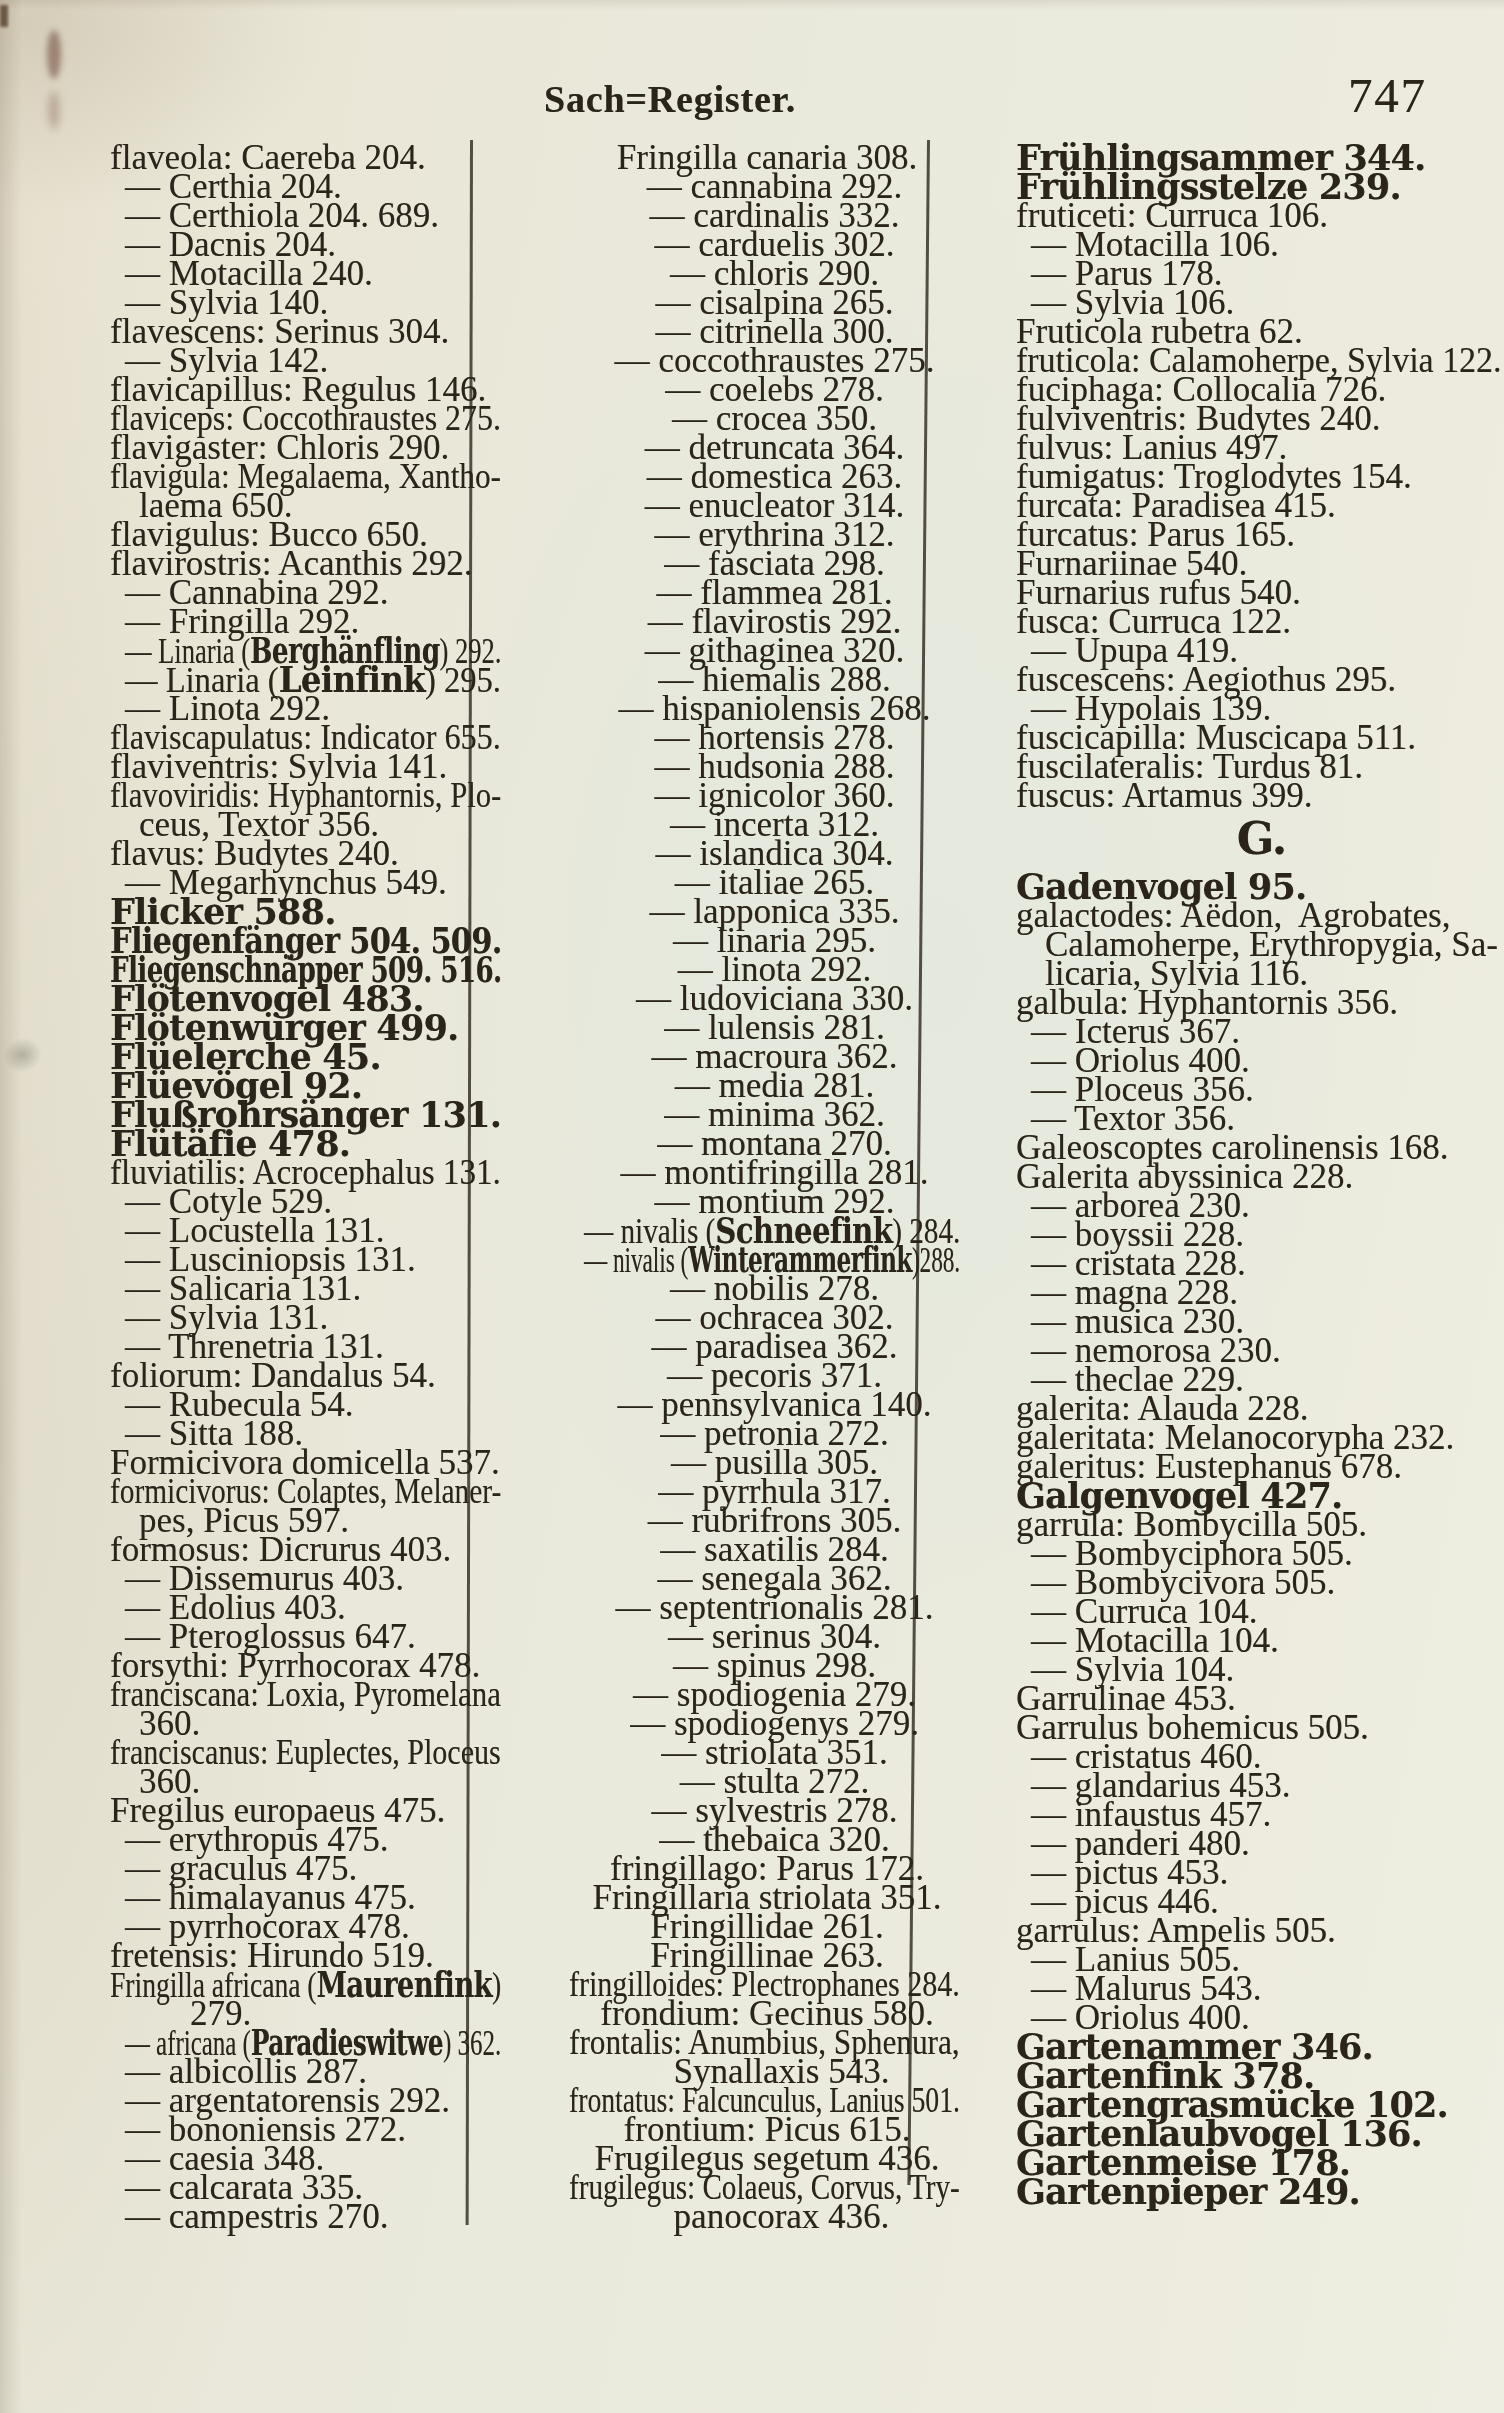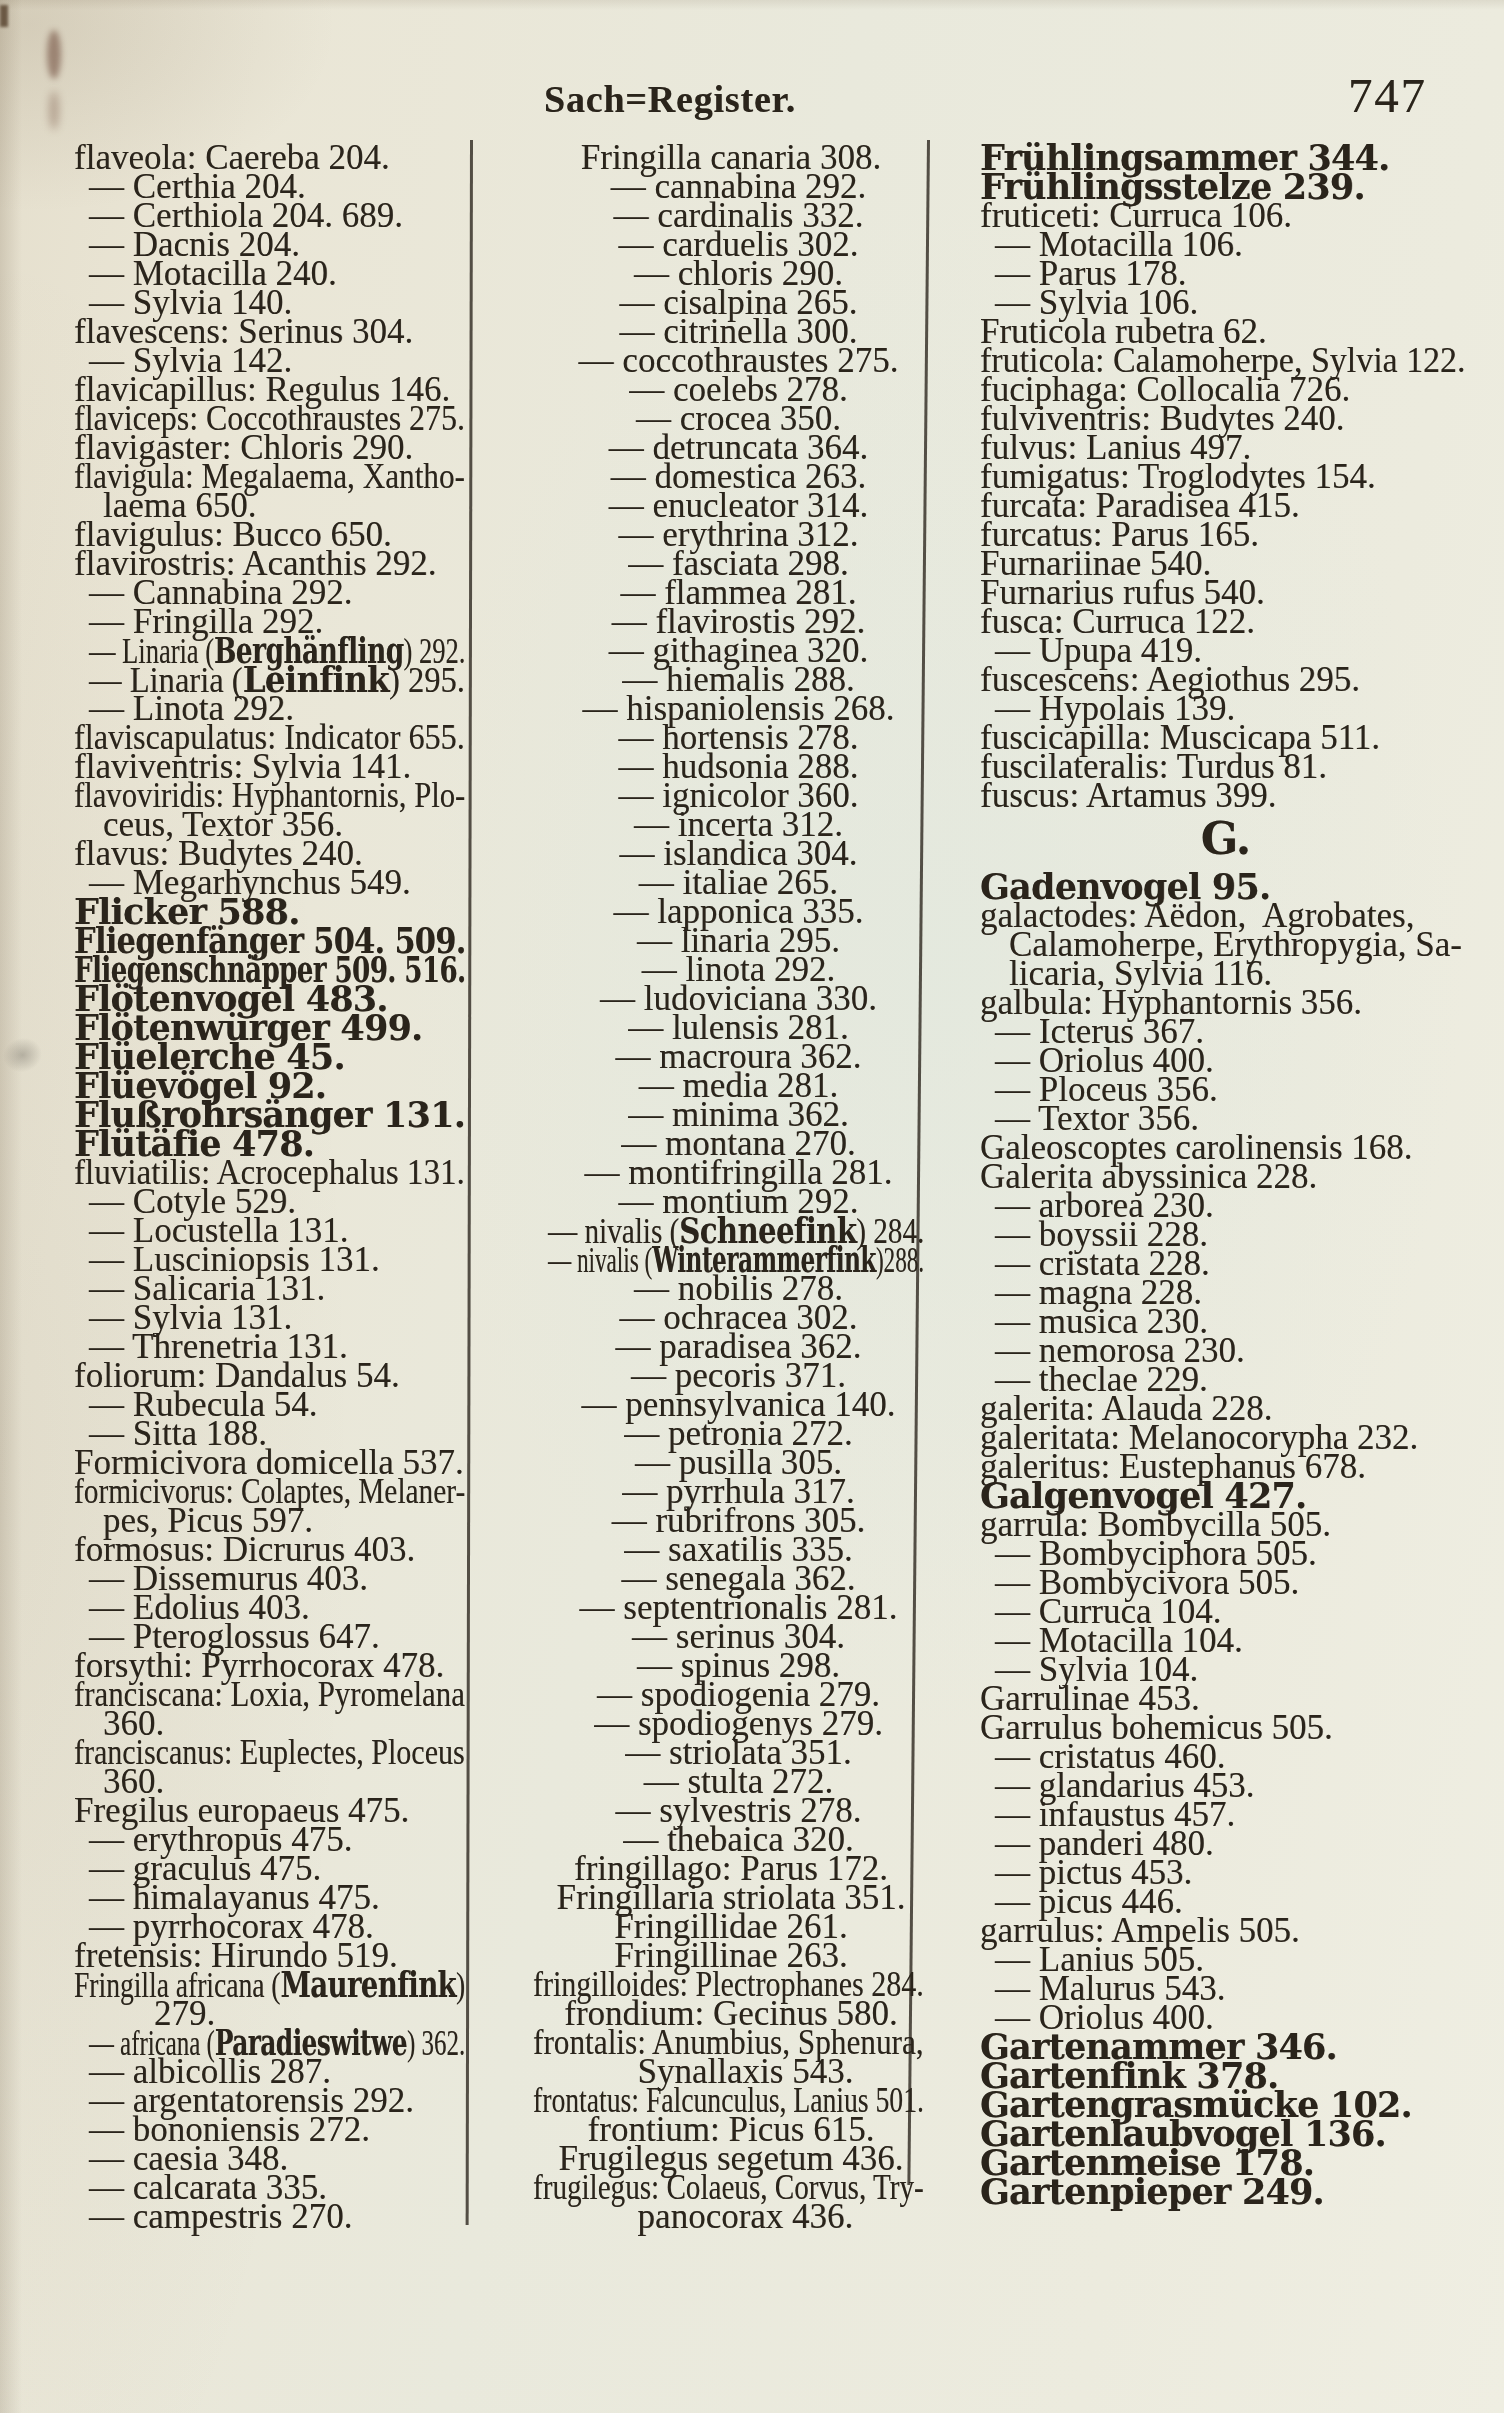--- a/index.html
+++ b/index.html
@@ -28,21 +28,21 @@
     text-shadow:0.3px 0.3px 0.4px rgba(42,36,27,.45);
   }
   #hdr-num{
     position:absolute;left:1348px;top:71px;
     font-size:49px;line-height:49px;letter-spacing:1.7px;
     text-shadow:0.3px 0.3px 0.4px rgba(42,36,27,.45);
   }
   .rule{position:absolute;width:2.5px;background:#38322a;opacity:.85;transform-origin:top center;}
   #rule1{left:470px;top:140px;height:2085px;transform:rotate(0.12deg);}
   #rule2{left:927px;top:140px;height:2045px;transform:rotate(0.55deg);}
-  .col{position:absolute;top:143px;}
+  .col{position:absolute;top:143px;margin-left:36px;}
   #col1{left:74px;width:396px;}
   #col2{left:533px;width:396px;text-align:center;}
   #col3{left:980px;width:491px;}
   .ln{
     height:29px;line-height:29px;
     font-size:35px;white-space:nowrap;
     text-shadow:0.3px 0.3px 0.4px rgba(42,36,27,.4);
   }
   .ln .txt{display:inline-block;transform-origin:0 50%;white-space:pre;}
   .dash{padding-left:15px;}
@@ -187,21 +187,21 @@
       <div class="ln dash"><span class="txt" style="transform: scaleX(0.662);"><span>— nivalis (</span><span class="frak">Winterammerfink</span><span>)288.</span></span></div>
       <div class="ln dash"><span class="txt">— nobilis 278.</span></div>
       <div class="ln dash"><span class="txt">— ochracea 302.</span></div>
       <div class="ln dash"><span class="txt">— paradisea 362.</span></div>
       <div class="ln dash"><span class="txt">— pecoris 371.</span></div>
       <div class="ln dash"><span class="txt">— pennsylvanica 140.</span></div>
       <div class="ln dash"><span class="txt">— petronia 272.</span></div>
       <div class="ln dash"><span class="txt">— pusilla 305.</span></div>
       <div class="ln dash"><span class="txt">— pyrrhula 317.</span></div>
       <div class="ln dash"><span class="txt">— rubrifrons 305.</span></div>
-      <div class="ln dash"><span class="txt">— saxatilis 335.</span></div>
+      <div class="ln dash"><span class="txt">— saxatilis 284.</span></div>
       <div class="ln dash"><span class="txt">— senegala 362.</span></div>
       <div class="ln dash"><span class="txt">— septentrionalis 281.</span></div>
       <div class="ln dash"><span class="txt">— serinus 304.</span></div>
       <div class="ln dash"><span class="txt">— spinus 298.</span></div>
       <div class="ln dash"><span class="txt">— spodiogenia 279.</span></div>
       <div class="ln dash"><span class="txt">— spodiogenys 279.</span></div>
       <div class="ln dash"><span class="txt">— striolata 351.</span></div>
       <div class="ln dash"><span class="txt">— stulta 272.</span></div>
       <div class="ln dash"><span class="txt">— sylvestris 278.</span></div>
       <div class="ln dash"><span class="txt">— thebaica 320.</span></div>

